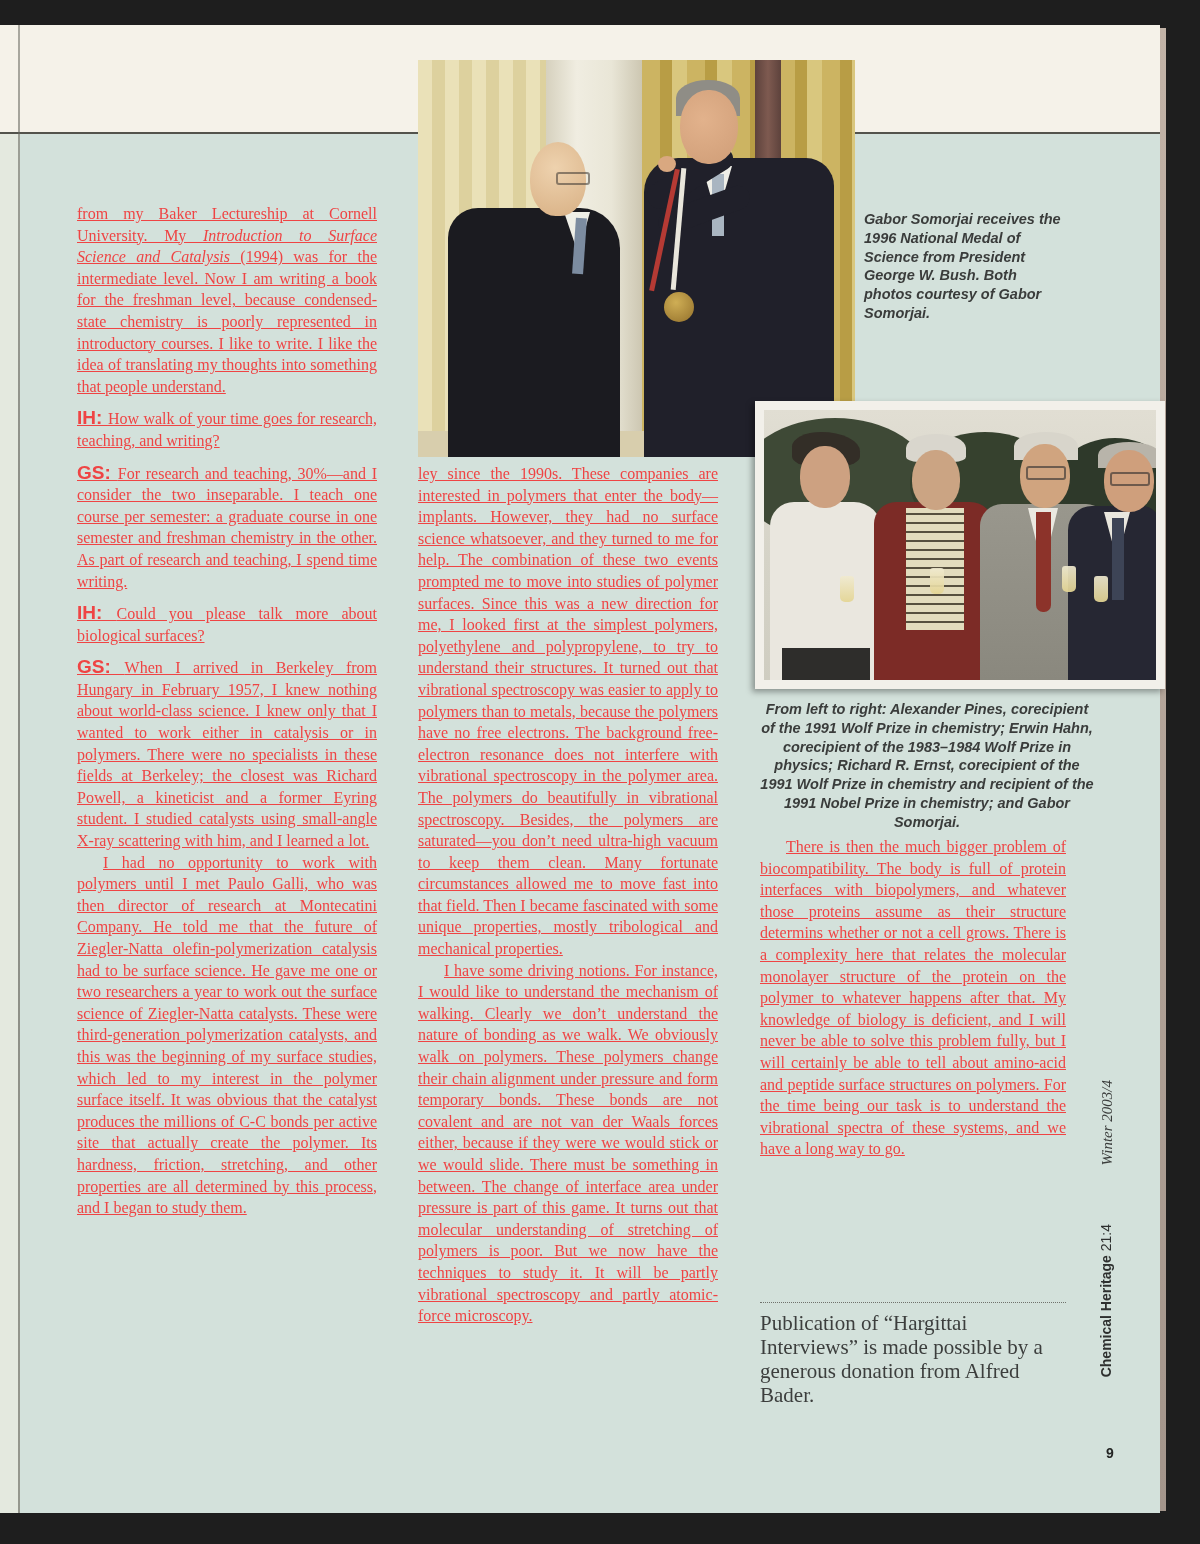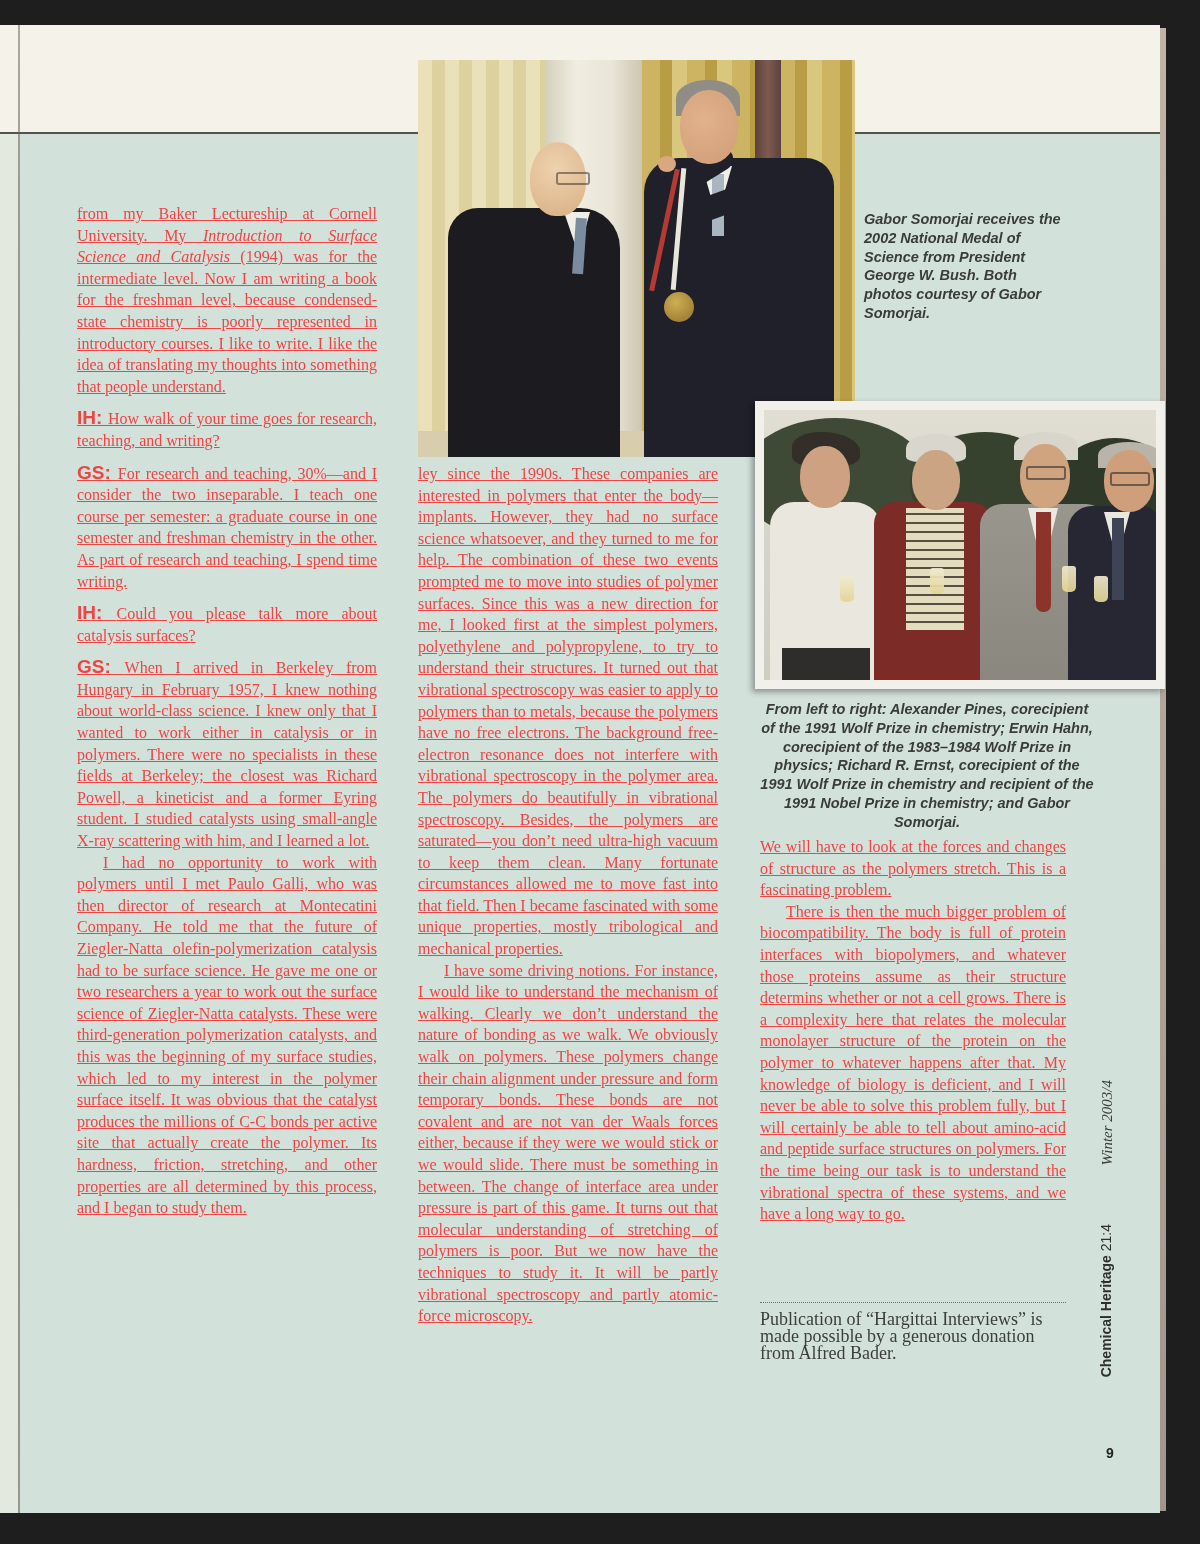--- a/index.html
+++ b/index.html
@@ -20,21 +20,21 @@
   .para{margin:0;font-size:16px;line-height:21.6px;text-align:justify;hyphens:auto;}
   .para + .para{margin-top:10px;}
   .para.indent{margin-top:0;text-indent:26px;}
   .speaker{font-family:"Liberation Sans",sans-serif;font-weight:bold;font-size:19px;}
   .seg-italic{font-style:italic;}
 
   .caption{font-family:"Liberation Sans",sans-serif;font-weight:bold;font-style:italic;
            font-size:14.5px;line-height:18.8px;color:#3a3c3b;text-align:left;}
 
   .footer-note{margin-top:14px;border-top:1px dotted #70726c;padding-top:8px;
-               font-size:18px;line-height:17px;color:#3c3e3d;text-align:left;}
+               font-size:21px;line-height:24px;color:#3c3e3d;text-align:left;}
 
   .vert{writing-mode:vertical-rl;transform:rotate(180deg);white-space:nowrap;}
   .winter{left:1099px;top:1080px;font-style:italic;font-size:15px;color:#3b3d3c;}
   .journal{left:1098px;top:1224px;font-family:"Liberation Sans",sans-serif;font-size:14px;color:#2e302f;}
   .journal .jt{font-weight:bold;}
   .page-num{left:1106px;top:1445px;font-family:"Liberation Sans",sans-serif;font-weight:bold;
             font-size:14px;color:#222423;}
 
   
   .photo1{left:418px;top:60px;width:437px;height:397px;background:#d9cb8d;overflow:hidden;}
@@ -123,21 +123,21 @@
     <div class="abs p1-arm-b2"></div>
     <div class="abs p1-rib-red"></div>
     <div class="abs p1-rib-white"></div>
     <div class="abs p1-medal"></div>
     <div class="abs p1-hand-b1"></div>
     <div class="abs p1-hand-b2"></div>
     <div class="abs p1-hair-b"></div>
     <div class="abs p1-head-b"></div>
   </figure>
 
-  <div class="abs caption" style="left:864px;top:210px;width:205px;">Gabor Somorjai receives the 2002 National Medal of Science from President George W. Bush. Both photos courtesy of Gabor Somorjai.</div>
+  <div class="abs caption" style="left:864px;top:210px;width:205px;">Gabor Somorjai receives the 1996 National Medal of Science from President George W. Bush. Both photos courtesy of Gabor Somorjai.</div>
 
   <figure class="abs photo2" style="margin:0">
     <div class="abs p2-sky"></div>
     <div class="abs p2-tree1"></div>
     <div class="abs p2-tree2"></div>
     <div class="abs p2-tree3"></div>
     <div class="abs p2-body1"></div>
     <div class="abs p2-pants1"></div>
     <div class="abs p2-hair1"></div>
     <div class="abs p2-head1"></div>
@@ -162,30 +162,29 @@
     <div class="abs wine wg3"></div>
     <div class="abs wine wg4"></div>
   </figure>
 
   <div class="abs caption" style="left:758px;top:700px;width:338px;text-align:center;">From left to right: Alexander Pines, corecipient of the 1991 Wolf Prize in chemistry; Erwin Hahn, corecipient of the 1983–1984 Wolf Prize in physics; Richard R. Ernst, corecipient of the 1991 Wolf Prize in chemistry and recipient of the 1991 Nobel Prize in chemistry; and Gabor Somorjai.</div>
 
   <div class="abs col" style="left:77px;top:203px;">
       <p class="para"><span>from my Baker Lectureship at Cornell University. My </span><span class="seg-italic">Introduction to Surface Science and Catalysis</span><span> (1994) was for the intermediate level. Now I am writing a book for the freshman level, because condensed-state chemistry is poorly represented in introductory courses. I like to write. I like the idea of translating my thoughts into something that people understand.</span></p>
       <p class="para qa"><span class="speaker">IH: </span><span>How walk of your time goes for research, teaching, and writing?</span></p>
       <p class="para qa"><span class="speaker">GS: </span><span>For research and teaching, 30%—and I consider the two inseparable. I teach one course per semester: a graduate course in one semester and freshman chemistry in the other. As part of research and teaching, I spend time writing.</span></p>
-      <p class="para qa"><span class="speaker">IH: </span><span>Could you please talk more about catalysis surfaces?</span></p>
+      <p class="para qa"><span class="speaker">IH: </span><span>Could you please talk more about biological surfaces?</span></p>
       <p class="para qa"><span class="speaker">GS: </span><span>When I arrived in Berkeley from Hungary in February 1957, I knew nothing about world-class science. I knew only that I wanted to work either in catalysis or in polymers. There were no specialists in these fields at Berkeley; the closest was Richard Powell, a kineticist and a former Eyring student. I studied catalysts using small-angle X-ray scattering with him, and I learned a lot.</span></p>
       <p class="para indent"><span>I had no opportunity to work with polymers until I met Paulo Galli, who was then director of research at Montecatini Company. He told me that the future of Ziegler-Natta olefin-polymerization catalysis had to be surface science. He gave me one or two researchers a year to work out the surface science of Ziegler-Natta catalysts. These were third-generation polymerization catalysts, and this was the beginning of my surface studies, which led to my interest in the polymer surface itself. It was obvious that the catalyst produces the millions of C-C bonds per active site that actually create the polymer. Its hardness, friction, stretching, and other properties are all determined by this process, and I began to study them.</span></p>
     </div>
   <div class="abs col" style="left:418px;top:463px;">
       <p class="para"><span>ley since the 1990s. These companies are interested in polymers that enter the body—implants. However, they had no surface science whatsoever, and they turned to me for help. The combination of these two events prompted me to move into studies of polymer surfaces. Since this was a new direction for me, I looked first at the simplest polymers, polyethylene and polypropylene, to try to understand their structures. It turned out that vibrational spectroscopy was easier to apply to polymers than to metals, because the polymers have no free electrons. The background free-electron resonance does not interfere with vibrational spectroscopy in the polymer area. The polymers do beautifully in vibrational spectroscopy. Besides, the polymers are saturated—you don’t need ultra-high vacuum to keep them clean. Many fortunate circumstances allowed me to move fast into that field. Then I became fascinated with some unique properties, mostly tribological and mechanical properties.</span></p>
       <p class="para indent"><span>I have some driving notions. For instance, I would like to understand the mechanism of walking. Clearly we don’t understand the nature of bonding as we walk. We obviously walk on polymers. These polymers change their chain alignment under pressure and form temporary bonds. These bonds are not covalent and are not van der Waals forces either, because if they were we would stick or we would slide. There must be something in between. The change of interface area under pressure is part of this game. It turns out that molecular understanding of stretching of polymers is poor. But we now have the techniques to study it. It will be partly vibrational spectroscopy and partly atomic-force microscopy.</span></p>
     </div>
   <div class="abs col" style="left:760px;top:836px;width:306px;">
-  <p class="para"><span>We will have to look at the forces and changes of structure as the polymers stretch. This is a fascinating problem.</span></p>
       <p class="para indent"><span>There is then the much bigger problem of biocompatibility. The body is full of protein interfaces with biopolymers, and whatever those proteins assume as their structure determins whether or not a cell grows. There is a complexity here that relates the molecular monolayer structure of the protein on the polymer to whatever happens after that. My knowledge of biology is deficient, and I will never be able to solve this problem fully, but I will certainly be able to tell about amino-acid and peptide surface structures on polymers. For the time being our task is to understand the vibrational spectra of these systems, and we have a long way to go.</span></p>
     </div>
   <div class="abs" style="left:760px;top:1288px;width:306px;">
     <div class="footer-note">Publication of “Hargittai Interviews” is made possible by a generous donation from Alfred Bader.</div>
   </div>
 
   <div class="abs vert winter">Winter 2003/4</div>
   <div class="abs vert journal"><span class="jt">Chemical Heritage</span><span>&nbsp;</span><span>21:4</span></div>
 
   <div class="abs page-num">9</div>

